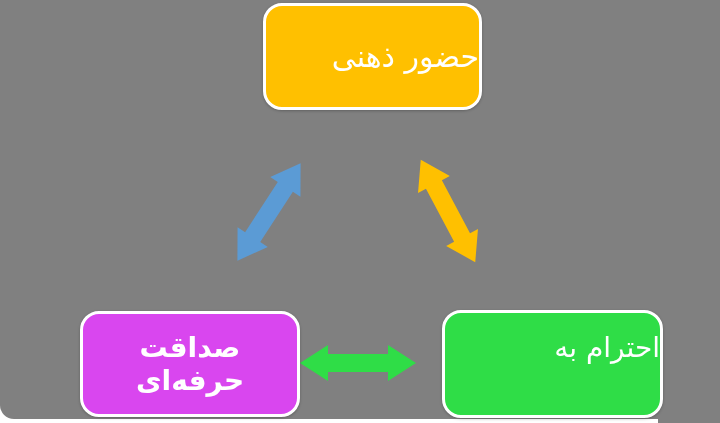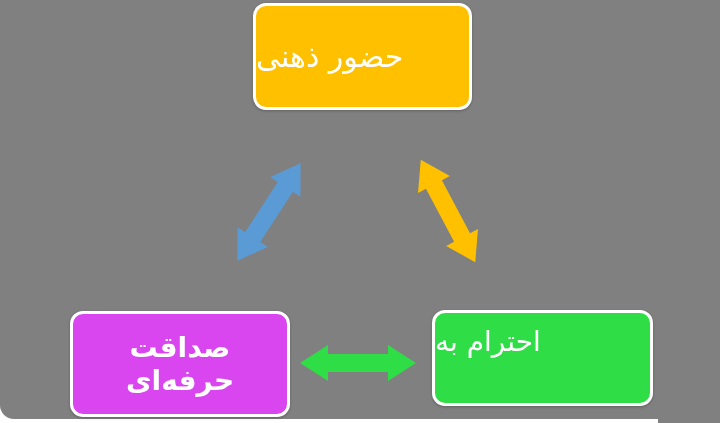--- a/index.html
+++ b/index.html
@@ -19,32 +19,33 @@
   }
   .gray-patch {
     position: absolute;
     right: 0; bottom: 0;
     width: 62px; height: 10px;
   }
   .node {
     position: absolute;
     box-sizing: border-box;
     border: 3px solid #ffffff;
-    border-radius: 13px;
+    border-radius: 19px;
     display: flex;
     align-items: center;
-    justify-content: flex-end;
+    justify-content: flex-start;
     text-align: center;
     color: #ffffff;
     box-shadow: 0 1px 3px rgba(0,0,0,0.25);
+    margin-left: 10px;
   }
   .node span { display: block; }
   .node-top   { left: 253px; top: 3px;   width: 219px; height: 107px; font-size: 30px; }
   .node-bleft { left: 70px;  top: 311px; width: 220px; height: 106px; font-size: 28px; }
-  .node-bright{ left: 432px; top: 310px; width: 221px; height: 96px; font-size: 28px; line-height: 1.18; }
+  .node-bright{ left: 432px; top: 310px; width: 221px; height: 108px; font-size: 28px; line-height: 1.18; }
   .arrow {
     position: absolute;
     width: 120px; height: 40px;
     overflow: visible;
   }
   .arrow-left   { left: 209px; top: 192px; transform: rotate(-57deg); }
   .arrow-right  { left: 388px; top: 191px; transform: rotate(62deg); }
   .arrow-bottom { left: 298px; top: 343px; }
 </style>
 </head>

